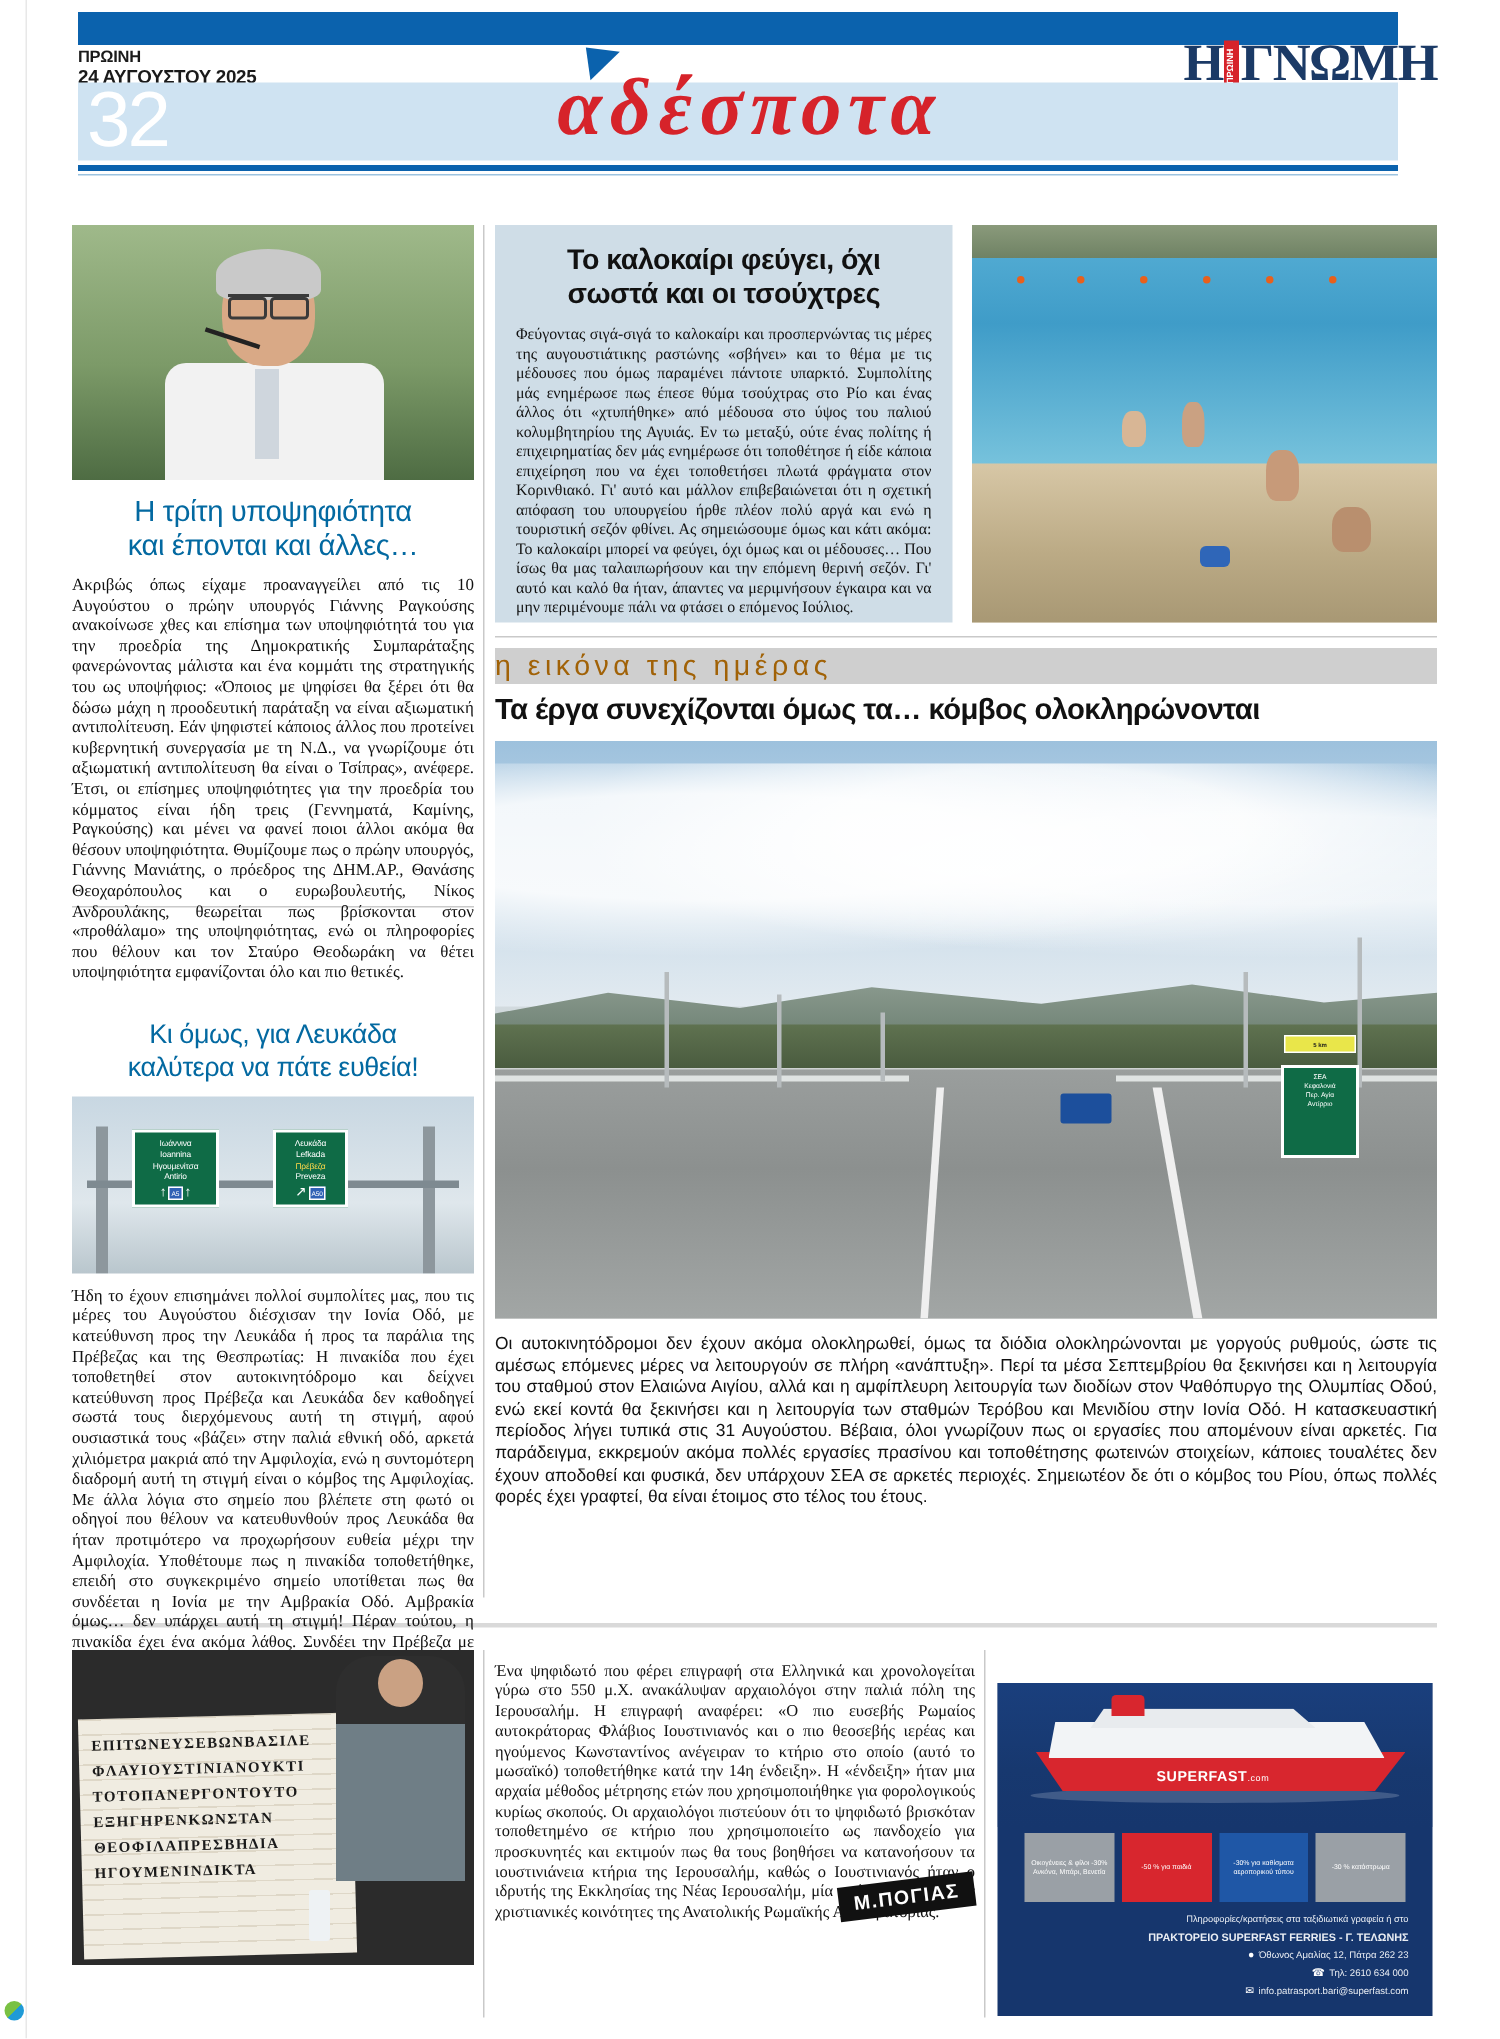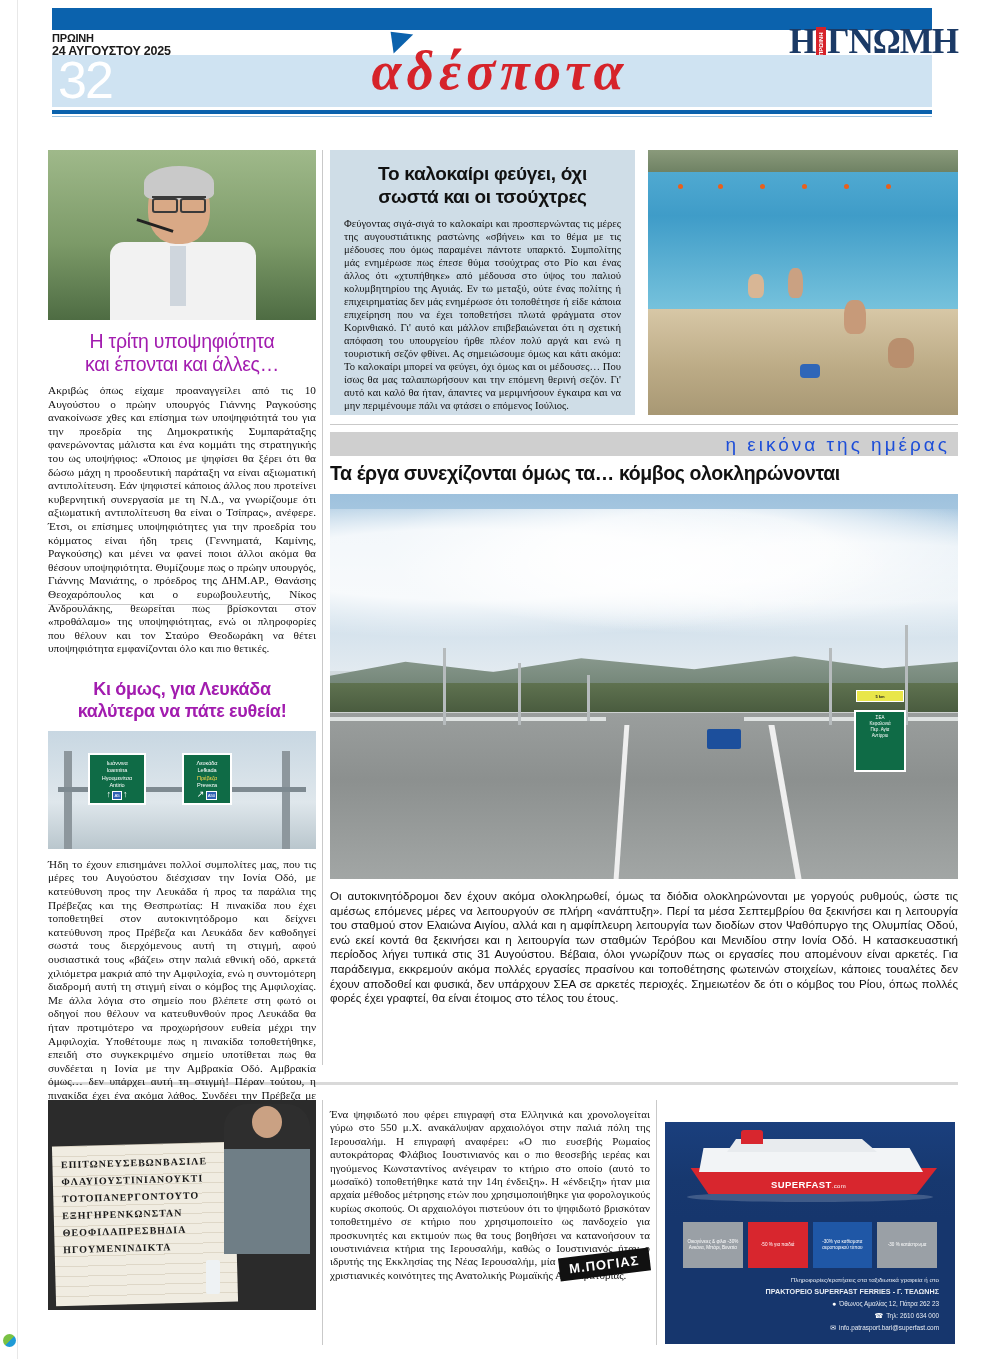--- a/index.html
+++ b/index.html
@@ -143,21 +143,21 @@
   .hrule {
     position: absolute;
     height: 1px;
     background: #c9c9c9;
   }
 
   
   .hl-thin {
     font-family: "Liberation Sans", sans-serif;
     font-weight: 400;
-    color: #a21caf;
+    color: #0369a1;
     letter-spacing: -0.3px;
   }
   .hl-bold {
     font-family: "Liberation Sans", sans-serif;
     font-weight: bold;
     color: #111;
     letter-spacing: -0.3px;
   }
   .body-serif {
     font-family: "Liberation Serif", serif;
@@ -346,25 +346,25 @@
   .potd-band {
     position: absolute;
     left: 330px; top: 432px;
     width: 628px; height: 24px;
     background: #cfcfcf;
   }
   .potd-label {
     position: absolute;
     left: 330px; top: 433px;
     width: 620px;
-    text-align: right;
+    text-align: left;
     font-family: "Liberation Sans", sans-serif;
     font-size: 19px;
     letter-spacing: 3px;
-    color: #1d4ed8;
+    color: #a16207;
     line-height: 23px;
   }
   .potd-head {
     position: absolute;
     left: 330px; top: 462px;
     width: 628px;
     font-family: "Liberation Sans", sans-serif;
     font-weight: bold;
     font-size: 19.5px;
     letter-spacing: -0.4px;
@@ -565,21 +565,21 @@
       <div class="mic"></div>
     </div>
 
     <h2 class="hl-thin" style="font-size:19.5px; line-height:23px; margin-top:10px; text-align:center;">
       <span>Η τρίτη υποψηφιότητα</span><br>
       <span>και έπονται και άλλες…</span>
     </h2>
 
     <p class="body-serif" style="margin-top:8px;">Ακριβώς όπως είχαμε προαναγγείλει από τις 10 Αυγούστου ο πρώην υπουργός Γιάννης Ραγκούσης ανακοίνωσε χθες και επίσημα των υποψηφιότητά του για την προεδρία της Δημοκρατικής Συμπαράταξης φανερώνοντας μάλιστα και ένα κομμάτι της στρατηγικής του ως υποψήφιος: «Όποιος με ψηφίσει θα ξέρει ότι θα δώσω μάχη η προοδευτική παράταξη να είναι αξιωματική αντιπολίτευση. Εάν ψηφιστεί κάποιος άλλος που προτείνει κυβερνητική συνεργασία με τη Ν.Δ., να γνωρίζουμε ότι αξιωματική αντιπολίτευση θα είναι ο Τσίπρας», ανέφερε. Έτσι, οι επίσημες υποψηφιότητες για την προεδρία του κόμματος είναι ήδη τρεις (Γεννηματά, Καμίνης, Ραγκούσης) και μένει να φανεί ποιοι άλλοι ακόμα θα θέσουν υποψηφιότητα. Θυμίζουμε πως ο πρώην υπουργός, Γιάννης Μανιάτης, ο πρόεδρος της ΔΗΜ.ΑΡ., Θανάσης Θεοχαρόπουλος και ο ευρωβουλευτής, Νίκος Ανδρουλάκης, θεωρείται πως βρίσκονται στον «προθάλαμο» της υποψηφιότητας, ενώ οι πληροφορίες που θέλουν και τον Σταύρο Θεοδωράκη να θέτει υποψηφιότητα εμφανίζονται όλο και πιο θετικές.</p>
 
-    <h2 class="hl-thin" style="font-size:18px; line-height:22px; margin-top:22px; text-align:center;font-weight:bold;">
+    <h2 class="hl-thin" style="font-size:18px; line-height:22px; margin-top:22px; text-align:center;">
       <span>Κι όμως, για Λευκάδα</span><br>
       <span>καλύτερα να πάτε ευθεία!</span>
     </h2>
 
     <div class="photo signphoto" style="margin-top:9px;">
       <div class="post l"></div>
       <div class="post r"></div>
       <div class="gantry"></div>
       <div class="signboard a">
         <span>Ιωάννινα</span><br>

